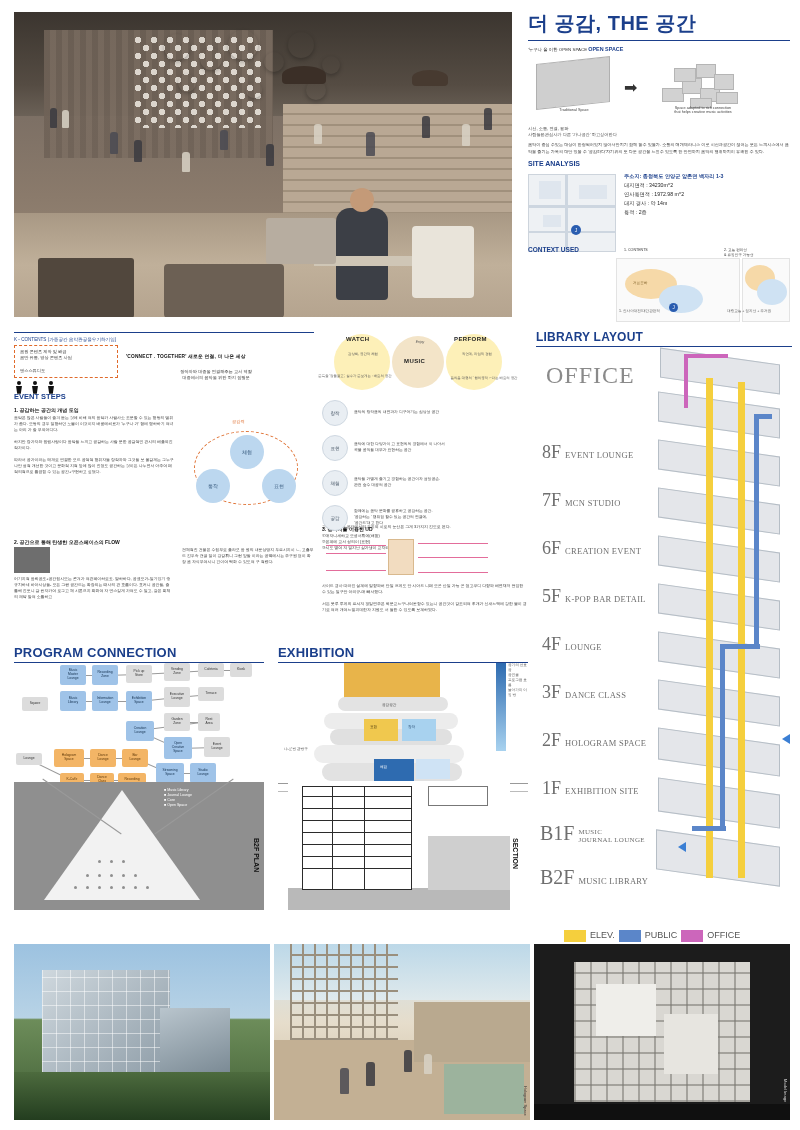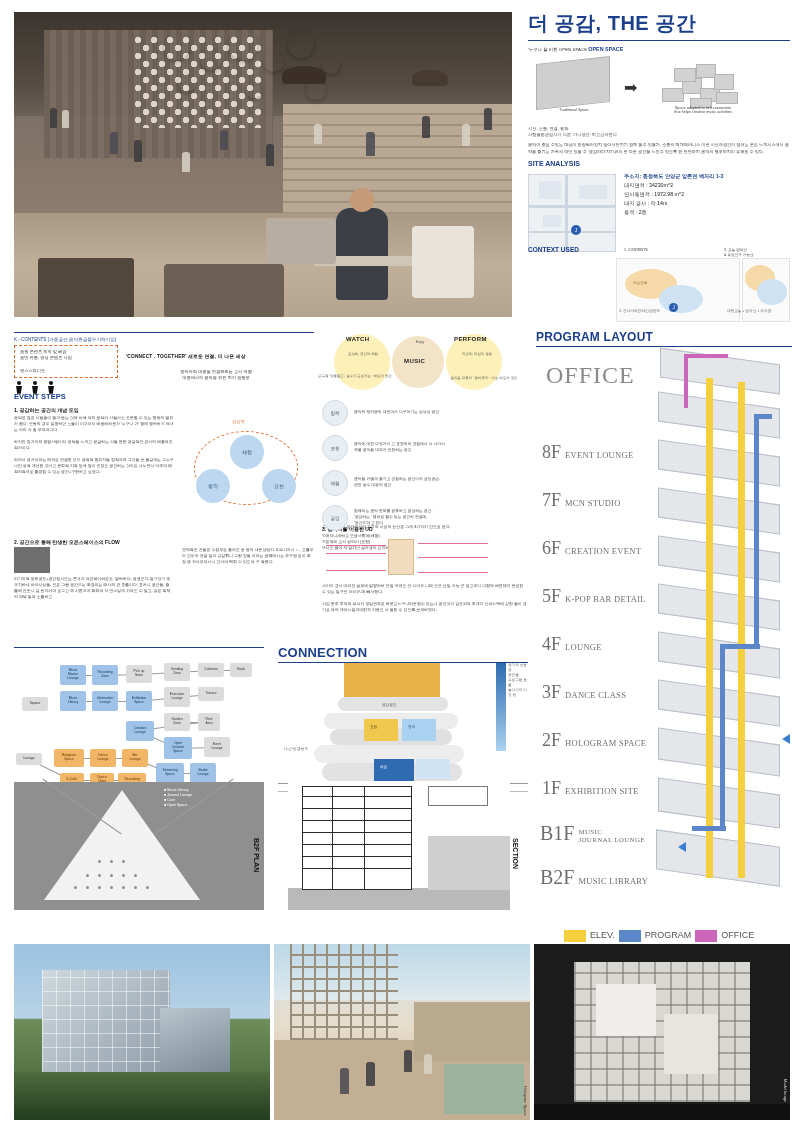--- a/index.html
+++ b/index.html
@@ -427,21 +427,21 @@
     </div>
     <div class="ml-row">
       <div class="ml-c">공감</div>
       <div class="ml-t" style="white-space:pre-line;">함께에는 음악 문화를 공휴하고 공감하는 공간.
 '공감하는 ' 행위집 할수 있는 공간의 연결에,
 '공간드'대고 한다</div>
     </div>
   </div>
 
   <div class="abs" id="layoutSec">
-    <div class="sec-title">PROGRAM LAYOUT</div>
+    <div class="sec-title">LIBRARY LAYOUT</div>
     <div class="rule" style="margin-top:2px;"></div>
     <div id="officeWord">OFFICE</div>
 
     <div class="floorlabel" style="left:6px;top:112px;">
       <span class="fl-num">8F</span>
       <span class="fl-name">EVENT LOUNGE</span>
     </div>
     <div class="floorlabel" style="left:6px;top:160px;text-align:center;">
       <span class="fl-num">7F</span>
       <span class="fl-name">MCN STUDIO</span>
@@ -506,29 +506,30 @@
 
       <div class="abs" style="left:128px;top:386px;width:0;height:0;border-top:5px solid transparent;border-bottom:5px solid transparent;border-right:8px solid #3b7fd4;"></div>
       <div class="abs" style="left:24px;top:494px;width:0;height:0;border-top:5px solid transparent;border-bottom:5px solid transparent;border-right:8px solid #3b7fd4;"></div>
     </div>
 
     <div id="legend">
       <span>
         <i class="sw" style="background:#f5cf3d;"></i><span>ELEV.</span>
       </span>
       <span>
-        <i class="sw" style="background:#5b86c9;"></i><span>PROGRAM</span>
+        <i class="sw" style="background:#5b86c9;"></i><span>PUBLIC</span>
       </span>
       <span>
         <i class="sw" style="background:#cc66bb;"></i><span>OFFICE</span>
       </span>
     </div>
   </div>
 
   <div class="abs" id="connSec">
+    <div class="sec-title">PROGRAM CONNECTION</div>
     <div class="rule" style="margin-top:2px;"></div>
     <div id="connGrid">
         <div class="edge" style="left: 156px; top: 133px; width: 33px; transform: rotate(0rad); transform-origin: 0px 0px; z-index: 0;"></div>
         <div class="edge" style="left: 118px; top: 117px; width: 41.2311px; transform: rotate(0.398522rad); transform-origin: 0px 0px; z-index: 0;"></div>
         <div class="edge" style="left: 88px; top: 117px; width: 30px; transform: rotate(0rad); transform-origin: 0px 0px; z-index: 0;"></div>
         <div class="edge" style="left: 58px; top: 117px; width: 30px; transform: rotate(0rad); transform-origin: 0px 0px; z-index: 0;"></div>
         <div class="edge" style="left: 15px; top: 96px; width: 47.8539px; transform: rotate(0.454302rad); transform-origin: 0px 0px; z-index: 0;"></div>
         <div class="edge" style="left: 156px; top: 110px; width: 33px; transform: rotate(0rad); transform-origin: 0px 0px; z-index: 0;"></div>
         <div class="edge" style="left: 121px; top: 95px; width: 38.0789px; transform: rotate(0.404892rad); transform-origin: 0px 0px; z-index: 0;"></div>
         <div class="edge" style="left: 89px; top: 95px; width: 32px; transform: rotate(0rad); transform-origin: 0px 0px; z-index: 0;"></div>
@@ -594,21 +595,21 @@
 Class</div>
         <div class="node n-org" style="left: 104px; top: 110px; width: 28px; height: 14px; white-space: pre-line;">Recording</div>
         <div class="node n-blue" style="left: 142px; top: 124px; width: 28px; height: 18px; white-space: pre-line;">Personal
 Space</div>
         <div class="node n-blue" style="left: 176px; top: 124px; width: 26px; height: 18px; white-space: pre-line;">Yoga
 Room</div>
       </div>
   </div>
 
   <div class="abs" id="circSec">
-    <div class="sec-title">CONNECTION</div>
+    <div class="sec-title">EXHIBITION</div>
     <div class="rule" style="margin-top:2px;"></div>
     <div id="circCanvas">
       <div class="cshape" style="left:66px;top:0px;width:96px;height:36px;background:#e8b44a;"></div>
       <div class="cshape" style="left:60px;top:34px;width:110px;height:14px;background:#e3e3e3;border-radius:30px;"></div>
       <div class="cshape" style="left:46px;top:50px;width:134px;height:16px;background:#ececec;border-radius:30px;"></div>
       <div class="cshape" style="left:52px;top:66px;width:122px;height:16px;background:#e0e0e0;border-radius:30px;"></div>
       <div class="cshape" style="left:36px;top:82px;width:150px;height:18px;background:#ededed;border-radius:30px;"></div>
       <div class="cshape" style="left:44px;top:100px;width:140px;height:18px;background:#e2e2e2;border-radius:30px;"></div>
       <div class="cshape" style="left:86px;top:56px;width:34px;height:22px;background:#f0c84e;"></div>
       <div class="cshape" style="left:124px;top:56px;width:34px;height:22px;background:#a8d2ef;"></div>

